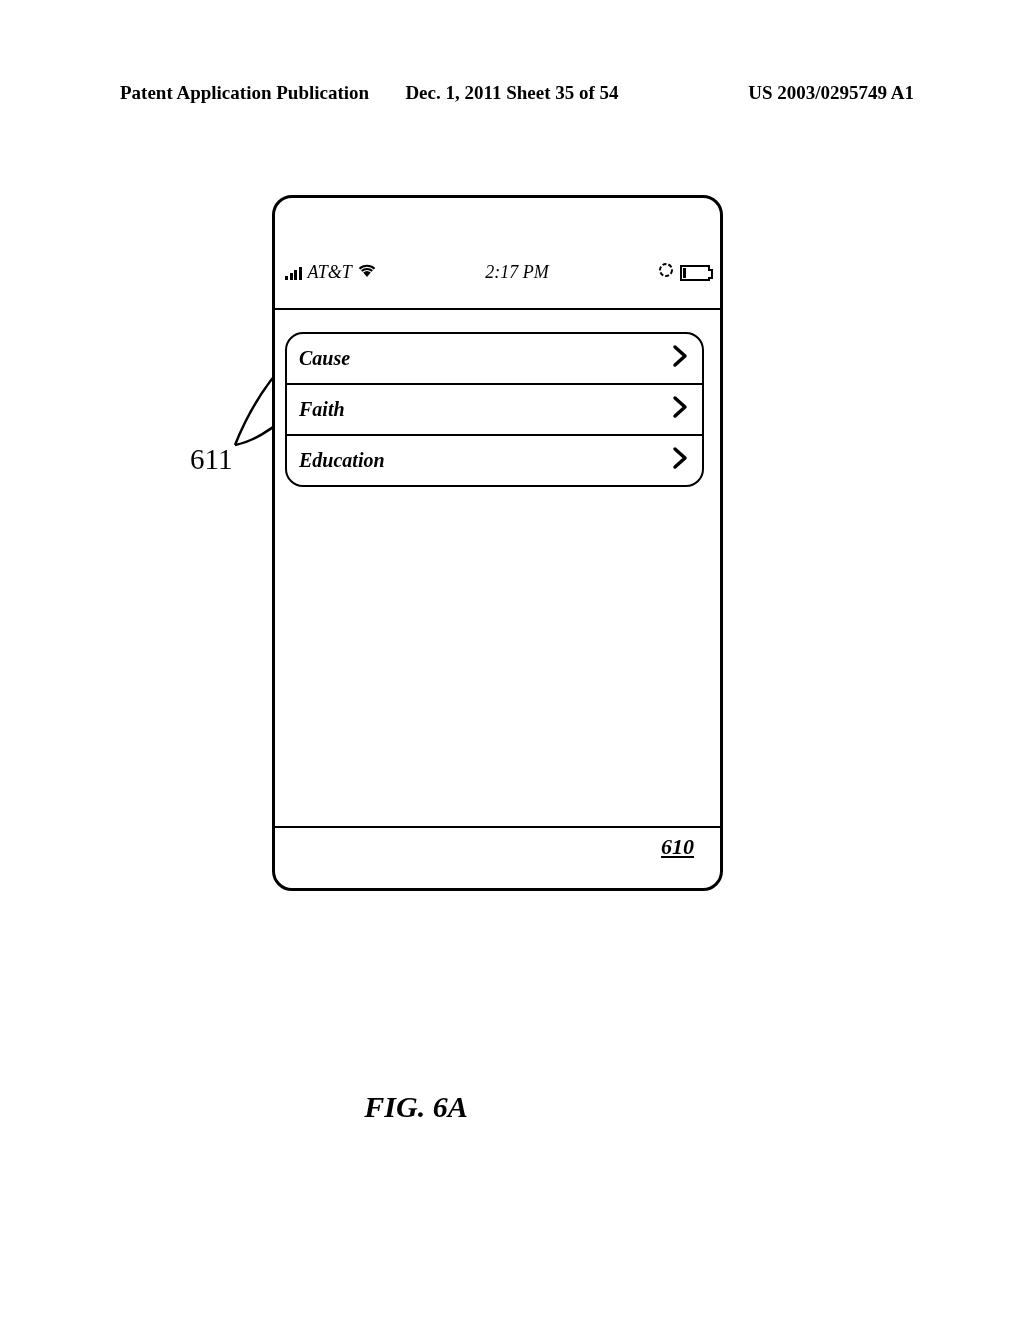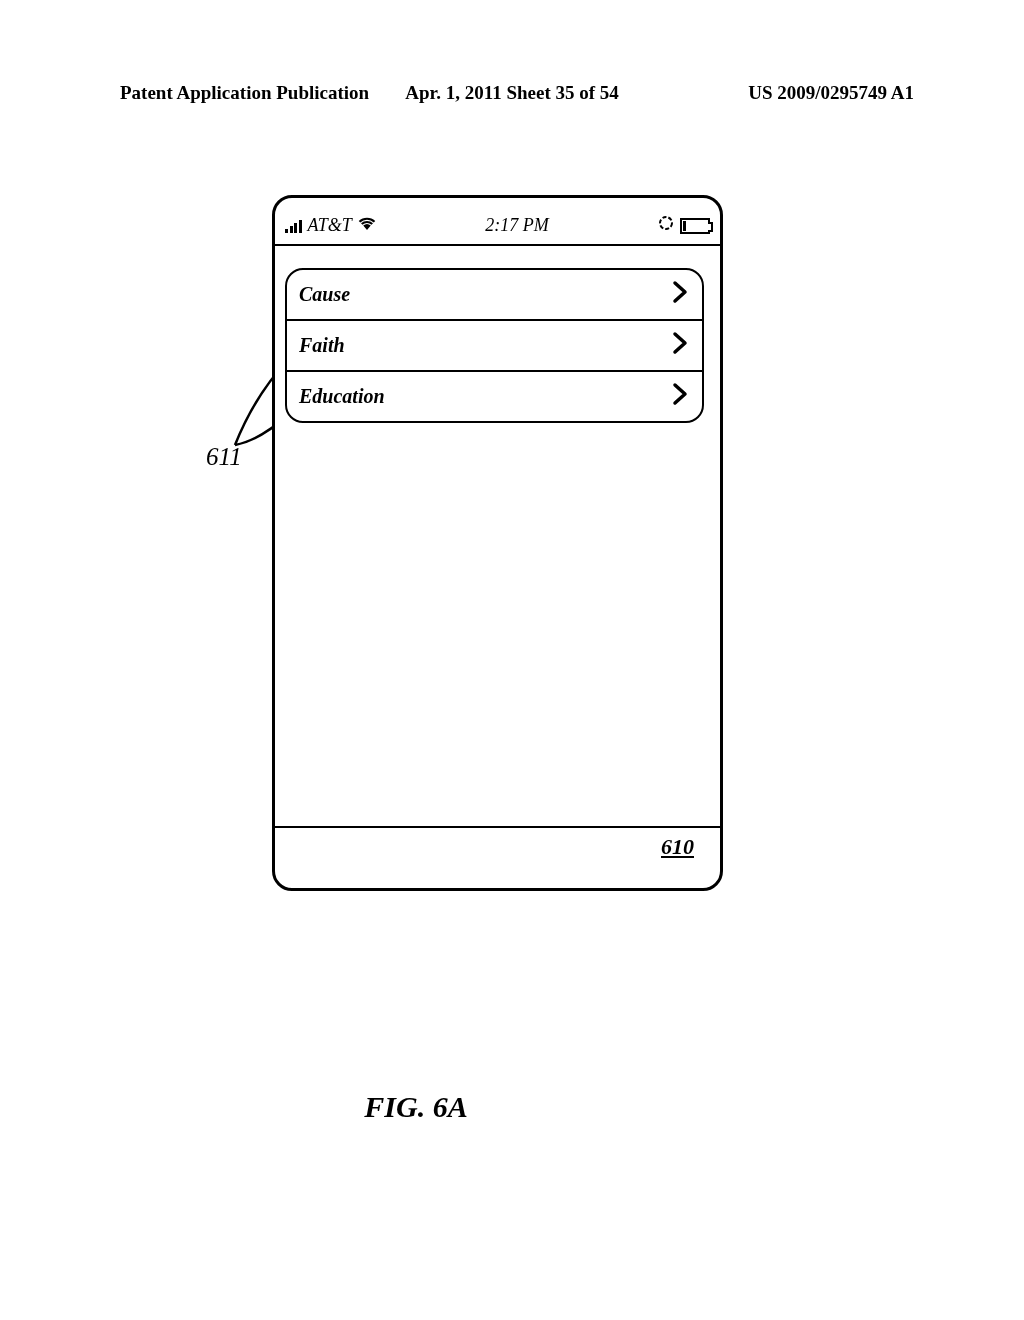--- a/index.html
+++ b/index.html
@@ -57,25 +57,26 @@
     bottom: 28px;
     font-style: italic;
     font-weight: bold;
     font-size: 22px;
     text-decoration: underline;
   }
   .statusbar {
     height: 30px;
     border-bottom: 2.5px solid #000;
     display: flex;
-    align-items: flex-end;
+    align-items: flex-start;
     justify-content: space-between;
-    padding: 8px 10px;
+    padding: 16px 10px;
     font-style: italic;
     font-size: 18px;
+    margin-top: 48px;
   }
   .sb-left { display: flex; align-items: center; gap: 6px; }
   .sb-right { display: flex; align-items: center; gap: 6px; }
   .signal-icon {
     display: inline-flex;
     align-items: flex-end;
     gap: 1.5px;
     height: 14px;
   }
   .signal-icon span { display:inline-block; width:3px; background:#000; }
@@ -137,24 +138,22 @@
     bottom: 60px;
     height: 2.5px;
     background:#000;
   }
 
   
   .callout-label {
     position:absolute;
     left: 190px;
     top: 443px;
-    font-style: italic;
     font-weight: 500;
-    font-size: 25px;
-    margin-left: 16px;
+    font-size: 29px;
   }
   .callout-svg {
     position:absolute;
     left: 220px;
     top: 350px;
     width: 100px;
     height: 140px;
     overflow: visible;
   }
 
@@ -169,22 +168,22 @@
     font-size: 30px;
   }
 </style>
 </head>
 <body>
 
 <div class="page">
 
   <div class="header-row">
     <div class="header-left">Patent Application Publication</div>
-    <div class="header-center">Apr. 1, 2011  Sheet 35 of 54</div>
-    <div class="header-right">US 2009/0295749 A1</div>
+    <div class="header-center">Dec. 1, 2011  Sheet 35 of 54</div>
+    <div class="header-right">US 2003/0295749 A1</div>
   </div>
 
   <svg class="callout-svg" viewBox="0 0 100 140">
     <path d="M 15 95 Q 35 45 68 10" stroke="#000" stroke-width="2.5" fill="none"></path>
     <path d="M 15 95 Q 40 90 68 65" stroke="#000" stroke-width="2.5" fill="none"></path>
     <polygon points="68,10 60,15 66,20" fill="#000"></polygon>
     <polygon points="68,65 59,67 64,74" fill="#000"></polygon>
   </svg>
   <div class="callout-label">611</div>
 

